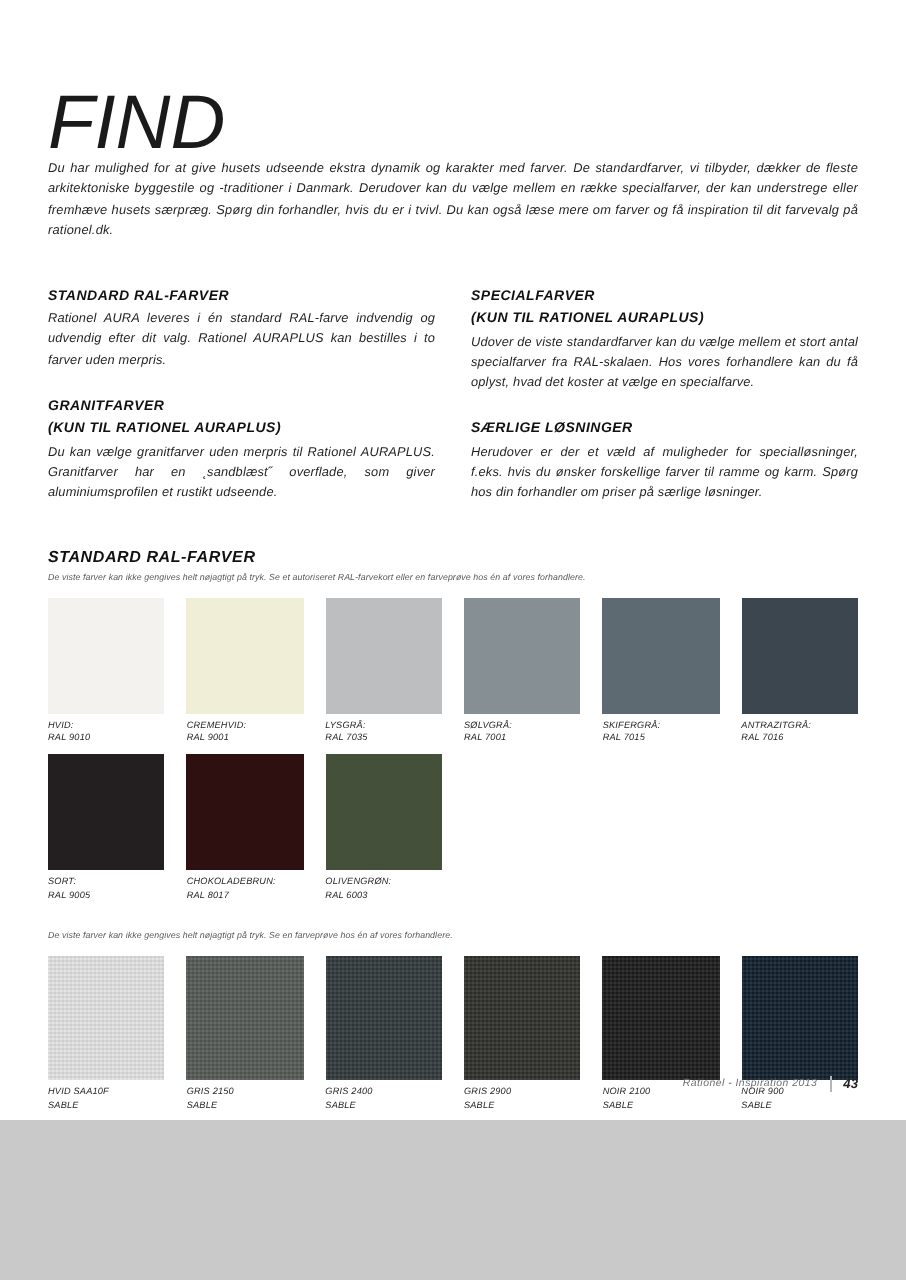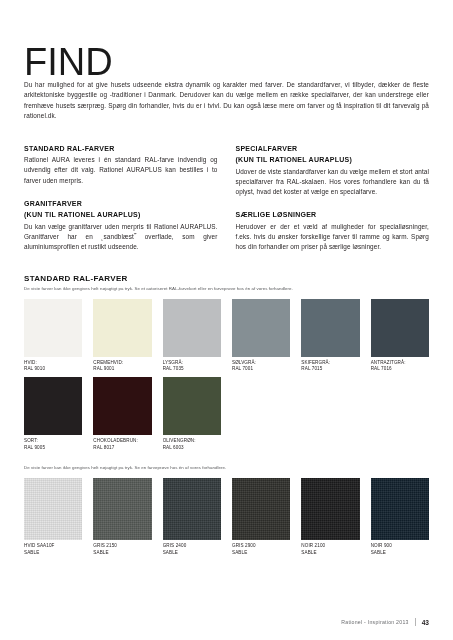--- a/index.html
+++ b/index.html
@@ -1,22 +1,23 @@
 <!DOCTYPE html>
 <html><head>
 <meta charset="utf-8">
 <style>
   html,body{margin:0;padding:0;background:#c9c9c9;}
   body{font-family:"Liberation Sans","DejaVu Sans",sans-serif;}
   .page{
     position:relative;
-    width:453px;height:640px;
+    width:453px;height:560px;
     background:#ffffff;
     overflow:hidden;
     box-sizing:border-box;
+    font-style:italic;
   }
   .sheet{
     position:absolute;
     left:0;top:0;right:0;bottom:0;
     padding:44px 24px 0 24px;
     box-sizing:border-box;
   }
   
   .title-find{
     font-size:38px;

